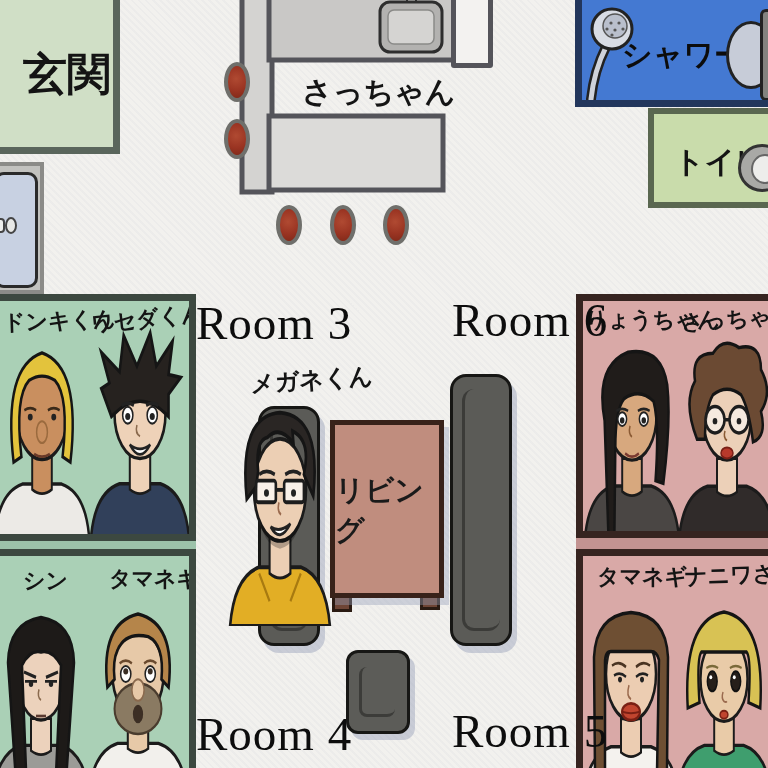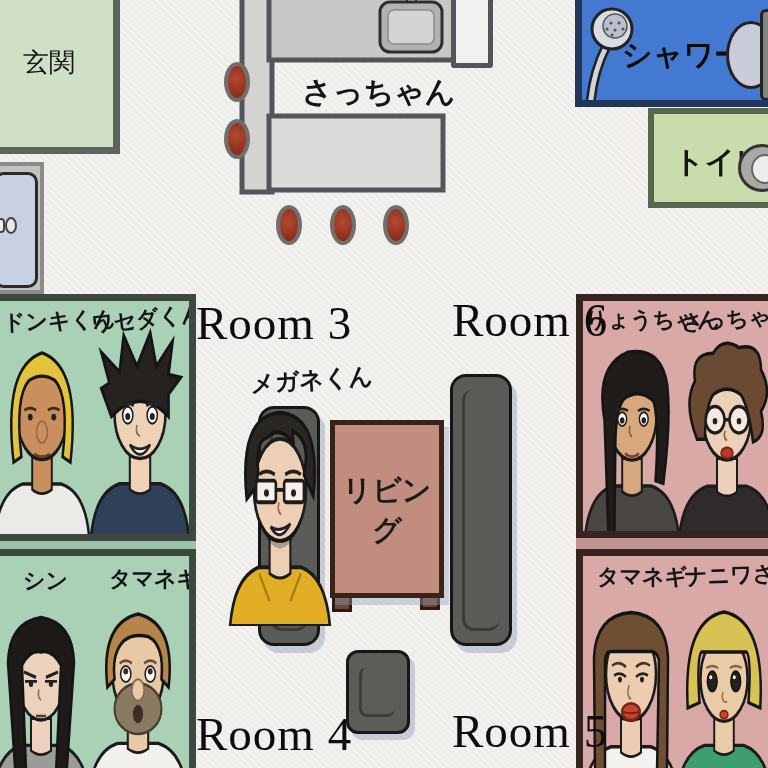--- a/index.html
+++ b/index.html
@@ -16,21 +16,21 @@
   #room3{left:-10px;top:294px;width:206px;height:247px;}
   #room4{left:-10px;top:549px;width:206px;height:235px;}
   #room1{left:576px;top:294px;width:202px;height:244px;}
   #room2{left:576px;top:549px;width:202px;height:235px;}
   .room-label{position:absolute;font-family:Liberation Serif, serif;font-size:47px;color:#0d0d0d;letter-spacing:1px;}
   .member-name{position:absolute;font-weight:bold;font-size:22px;color:#141414;white-space:nowrap;
     font-family:"DejaVu Sans",sans-serif;}
   .portrait{position:absolute;}
   
   .genkan{left:-10px;top:-10px;width:130px;height:164px;background:#d0dfc6;border:7px solid #5a665c;box-sizing:border-box;}
-  .genkan-label{position:absolute;left:26px;top:48px;font-size:26px;font-weight:normal;color:#141414;font-family:"DejaVu Serif",serif;}
+  .genkan-label{position:absolute;left:26px;top:48px;font-size:44px;font-weight:bold;color:#141414;font-family:"DejaVu Serif",serif;}
   .door{left:-16px;top:162px;width:60px;height:132px;background:#c2c2bf;border:4px solid #8b8b88;box-sizing:border-box;}
   .door-panel{position:absolute;left:6px;top:6px;width:38px;height:110px;background:#c8d1e2;border:3px solid #2a2a2a;border-radius:10px;}
   .door-handle{position:absolute;left:-1px;top:52px;width:14px;height:11px;background:#efefed;border:2px solid #444;border-radius:4px;}
   .door-knob{position:absolute;left:17px;top:51px;width:8px;height:13px;background:#e8e8e6;border:2px solid #444;border-radius:50%;}
   .kitchen-label{left:302px;top:72px;font-size:30px;font-weight:bold;color:#141414;font-family:"DejaVu Serif",serif;}
   .fridge{left:451px;top:-8px;width:42px;height:76px;background:#f3f2f0;border:5px solid #54545a;box-sizing:border-box;border-radius:3px;}
   .stool{position:absolute;width:26px;height:40px;border-radius:50%;border:4px solid #6f6f6b;box-sizing:border-box;
     background:radial-gradient(circle at 45% 40%, #b04a32 0%, #9a3422 55%, #7e2818 100%);}
   .shower{left:575px;top:-8px;width:200px;height:115px;background:#4479d2;border:7px solid #22365c;box-sizing:border-box;overflow:hidden;}
   .shower-label{position:absolute;left:40px;top:36px;font-size:30px;font-weight:bold;color:#0c0c0c;font-family:"DejaVu Serif",serif;}
@@ -42,21 +42,21 @@
   .toilet-seat{position:absolute;left:10px;top:7px;width:24px;height:26px;background:#ededeb;border:2px solid #666;border-radius:50%;}
   
   .sofa{position:absolute;background:#5b5b57;border:3px solid #161614;border-radius:16px;
     box-shadow:5px 7px 0 rgba(150,160,185,.45);box-sizing:border-box;}
   .sofa::before{content:"";position:absolute;left:9px;top:12px;right:9px;bottom:12px;
     border-left:3px solid rgba(0,0,0,.35);border-bottom:3px solid rgba(0,0,0,.35);border-radius:12px;}
   #sofa-left{left:258px;top:406px;width:62px;height:240px;}
   #sofa-right{left:450px;top:374px;width:62px;height:272px;}
   .table{left:330px;top:420px;width:114px;height:178px;background:#c08d7e;border:5px solid #38221a;box-sizing:border-box;
     box-shadow:5px 7px 0 rgba(150,160,185,.4);}
-  .living-label{position:absolute;left:0;top:46px;width:104px;text-align:center;font-size:29px;font-weight:bold;color:#1a1a1a;font-family:"DejaVu Serif",serif;}
+  .living-label{position:absolute;left:0;top:46px;width:104px;text-align:left;font-size:29px;font-weight:bold;color:#1a1a1a;font-family:"DejaVu Serif",serif;}
   .table-leg{position:absolute;width:20px;height:18px;background:#6e4536;border:3px solid #2a1a12;box-sizing:border-box;}
   .ottoman{left:346px;top:650px;width:64px;height:84px;background:#5c5c58;border:3px solid #171715;border-radius:12px;
     box-shadow:5px 6px 0 rgba(150,160,185,.45);box-sizing:border-box;}
   .ottoman::before{content:"";position:absolute;left:10px;top:14px;right:12px;bottom:14px;
     border-left:3px solid rgba(0,0,0,.35);border-bottom:3px solid rgba(0,0,0,.35);border-radius:8px;}
   .megane-label{left:250px;top:364px;font-size:24px;font-weight:bold;color:#141414;transform:rotate(-4deg);font-family:"DejaVu Sans",sans-serif;}
   .rot-m6{transform:rotate(-6deg);}
   .rot-m4{transform:rotate(-4deg);}
   .rot-m2{transform:rotate(-2deg);}
 </style>

